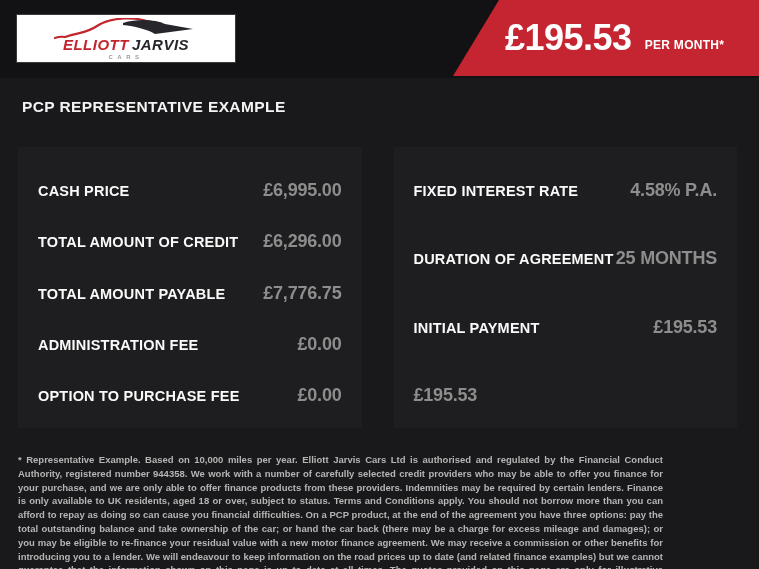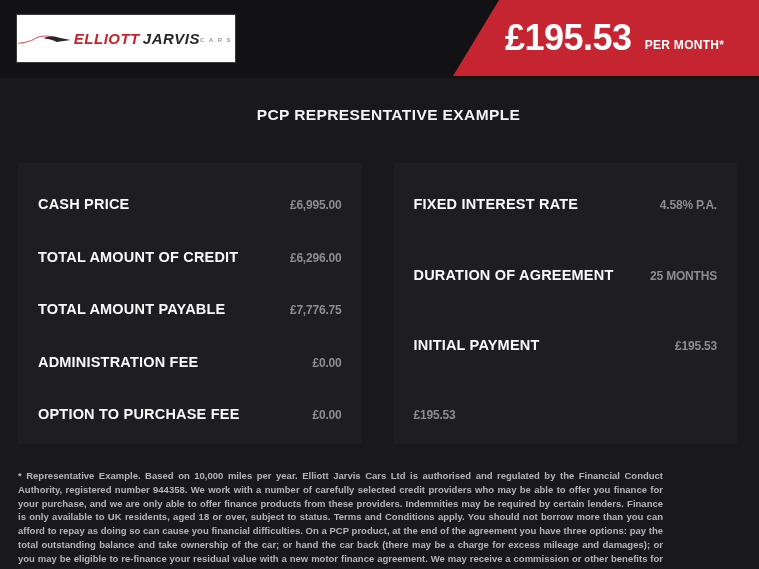--- a/index.html
+++ b/index.html
@@ -6,51 +6,51 @@
   .page{
     position:relative;width:759px;height:569px;overflow:hidden;
     background:#19191b;font-family:"Liberation Sans",sans-serif;
     -webkit-font-smoothing:antialiased;
   }
   
   .header{position:relative;height:78px;background:#121214;}
   .logo-box{
     position:absolute;left:16px;top:14px;width:220px;height:49px;
     background:#ffffff;border:1px solid #3a3a3a;box-sizing:border-box;
-    display:flex;flex-direction:row;align-items:center;justify-content:center;
+    display:flex;flex-direction:column;align-items:center;justify-content:center;
     cursor:pointer;
   }
   .logo-car{margin-bottom:-3px;}
   .logo-line{font-size:15px;font-weight:bold;font-style:italic;letter-spacing:.5px;line-height:15px;}
   .logo-first{color:#c2252d;}
   .logo-second{color:#27272b;margin-left:3px;}
   .logo-sub{font-size:6px;color:#9a9a9a;letter-spacing:4.5px;margin-top:2px;font-weight:bold;}
   .price-banner{
     position:absolute;top:0;right:0;height:76px;width:254px;
     background:#c42531;
     clip-path:polygon(46px 0,100% 0,100% 100%,0 100%);
     display:flex;align-items:center;padding-left:52px;box-sizing:content-box;
   }
   .price-amount{color:#ffffff;font-size:36px;font-weight:bold;letter-spacing:-.5px;}
   .price-suffix{color:#ffffff;font-size:12px;font-weight:bold;margin-left:13px;margin-top:14px;letter-spacing:.3px;}
   
   .page-title{
-    margin:12px;padding:15px 0 0 18px;
-    color:#f4f4f4;font-size:15.5px;font-weight:bold;letter-spacing:.4px;line-height:20px;text-align:center;
+    margin:4px;padding:15px 0 0 18px;
+    color:#f4f4f4;font-size:15.5px;font-weight:bold;letter-spacing:.4px;line-height:20px;
   }
   
   .panels{display:flex;gap:32px;padding:26px 22px 0 18px;}
   .panel{
     flex:1;height:281px;box-sizing:border-box;background:#1e1e20;
     padding:33px 20px 22px 20px;
     display:flex;flex-direction:column;justify-content:space-between;
   }
   .row{display:flex;justify-content:space-between;align-items:baseline;}
   .row .label{color:#fafafa;font-size:14.5px;font-weight:bold;letter-spacing:.2px;white-space:nowrap;}
-  .row .value{color:#8d8d8d;font-size:12px;font-weight:bold;letter-spacing:-.2px;white-space:nowrap;}
+  .row .value{color:#8d8d8d;font-size:18px;font-weight:bold;letter-spacing:-.2px;white-space:nowrap;}
   
   .disclaimer{
     width:645px;margin:25px 0 0 18px;
     color:#b5b5b5;font-size:9.5px;font-weight:bold;line-height:13.8px;
     text-align:justify;
   }
 </style>
 </head>
 <body>
 

